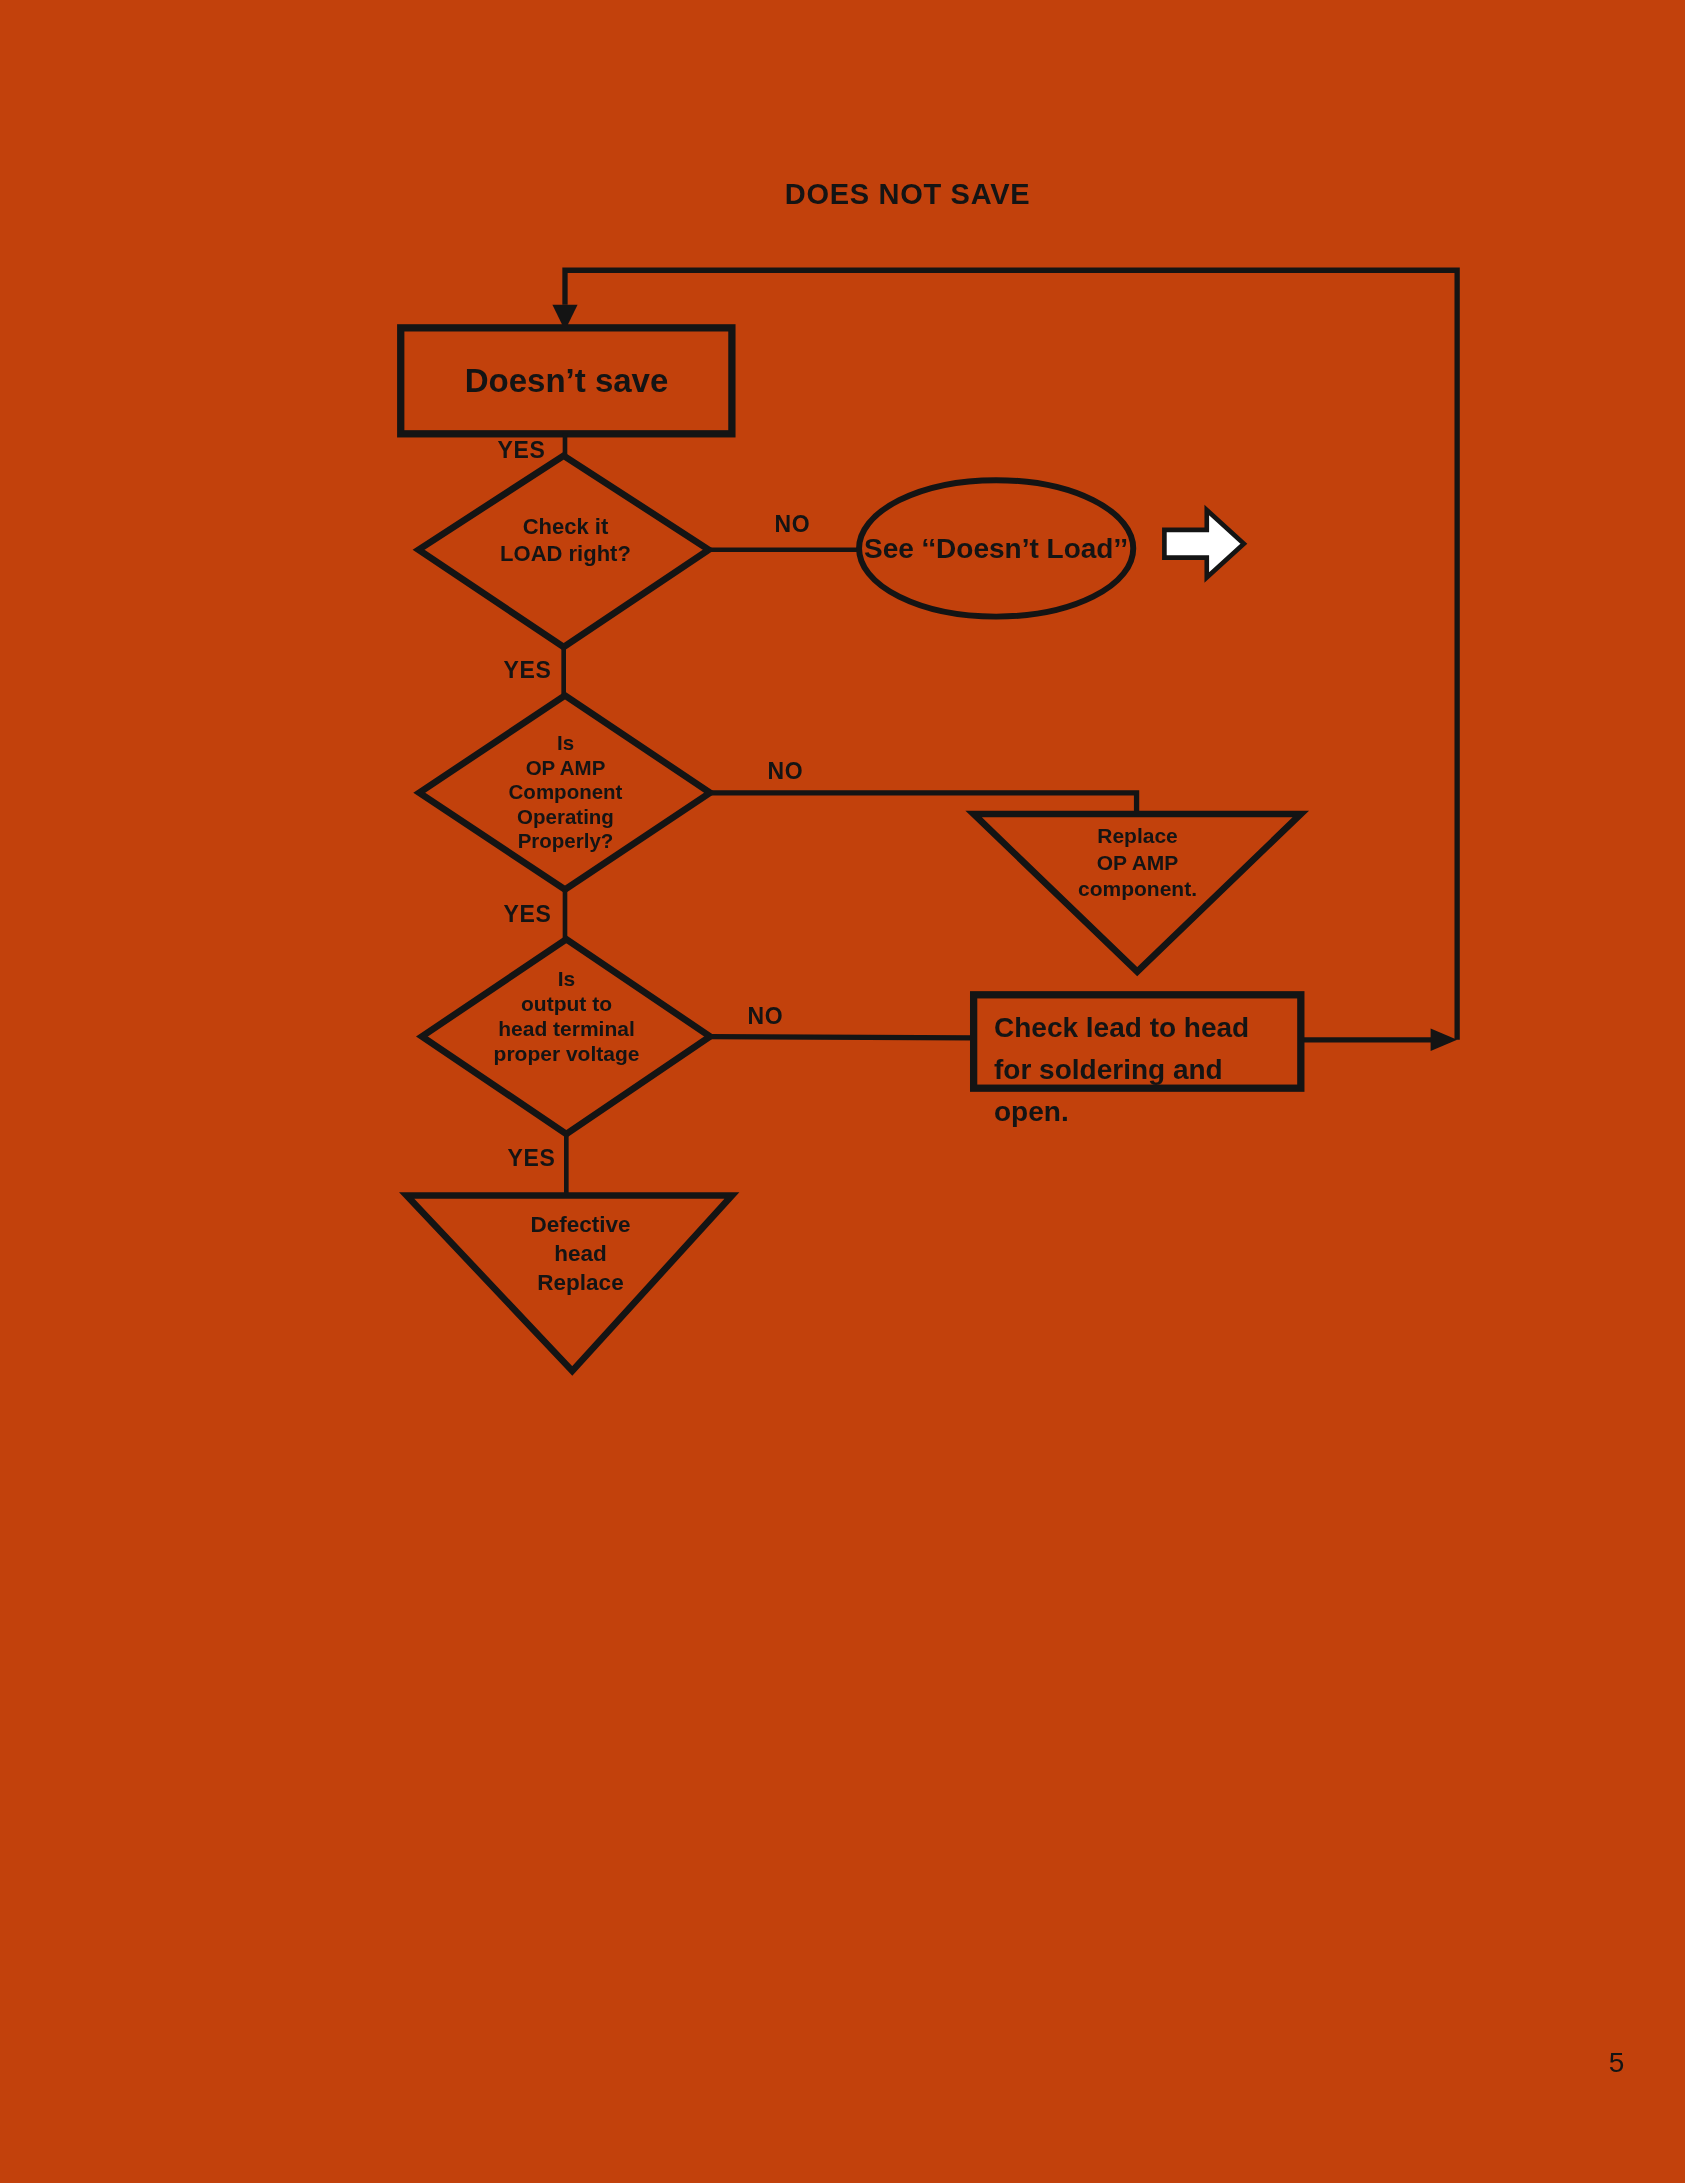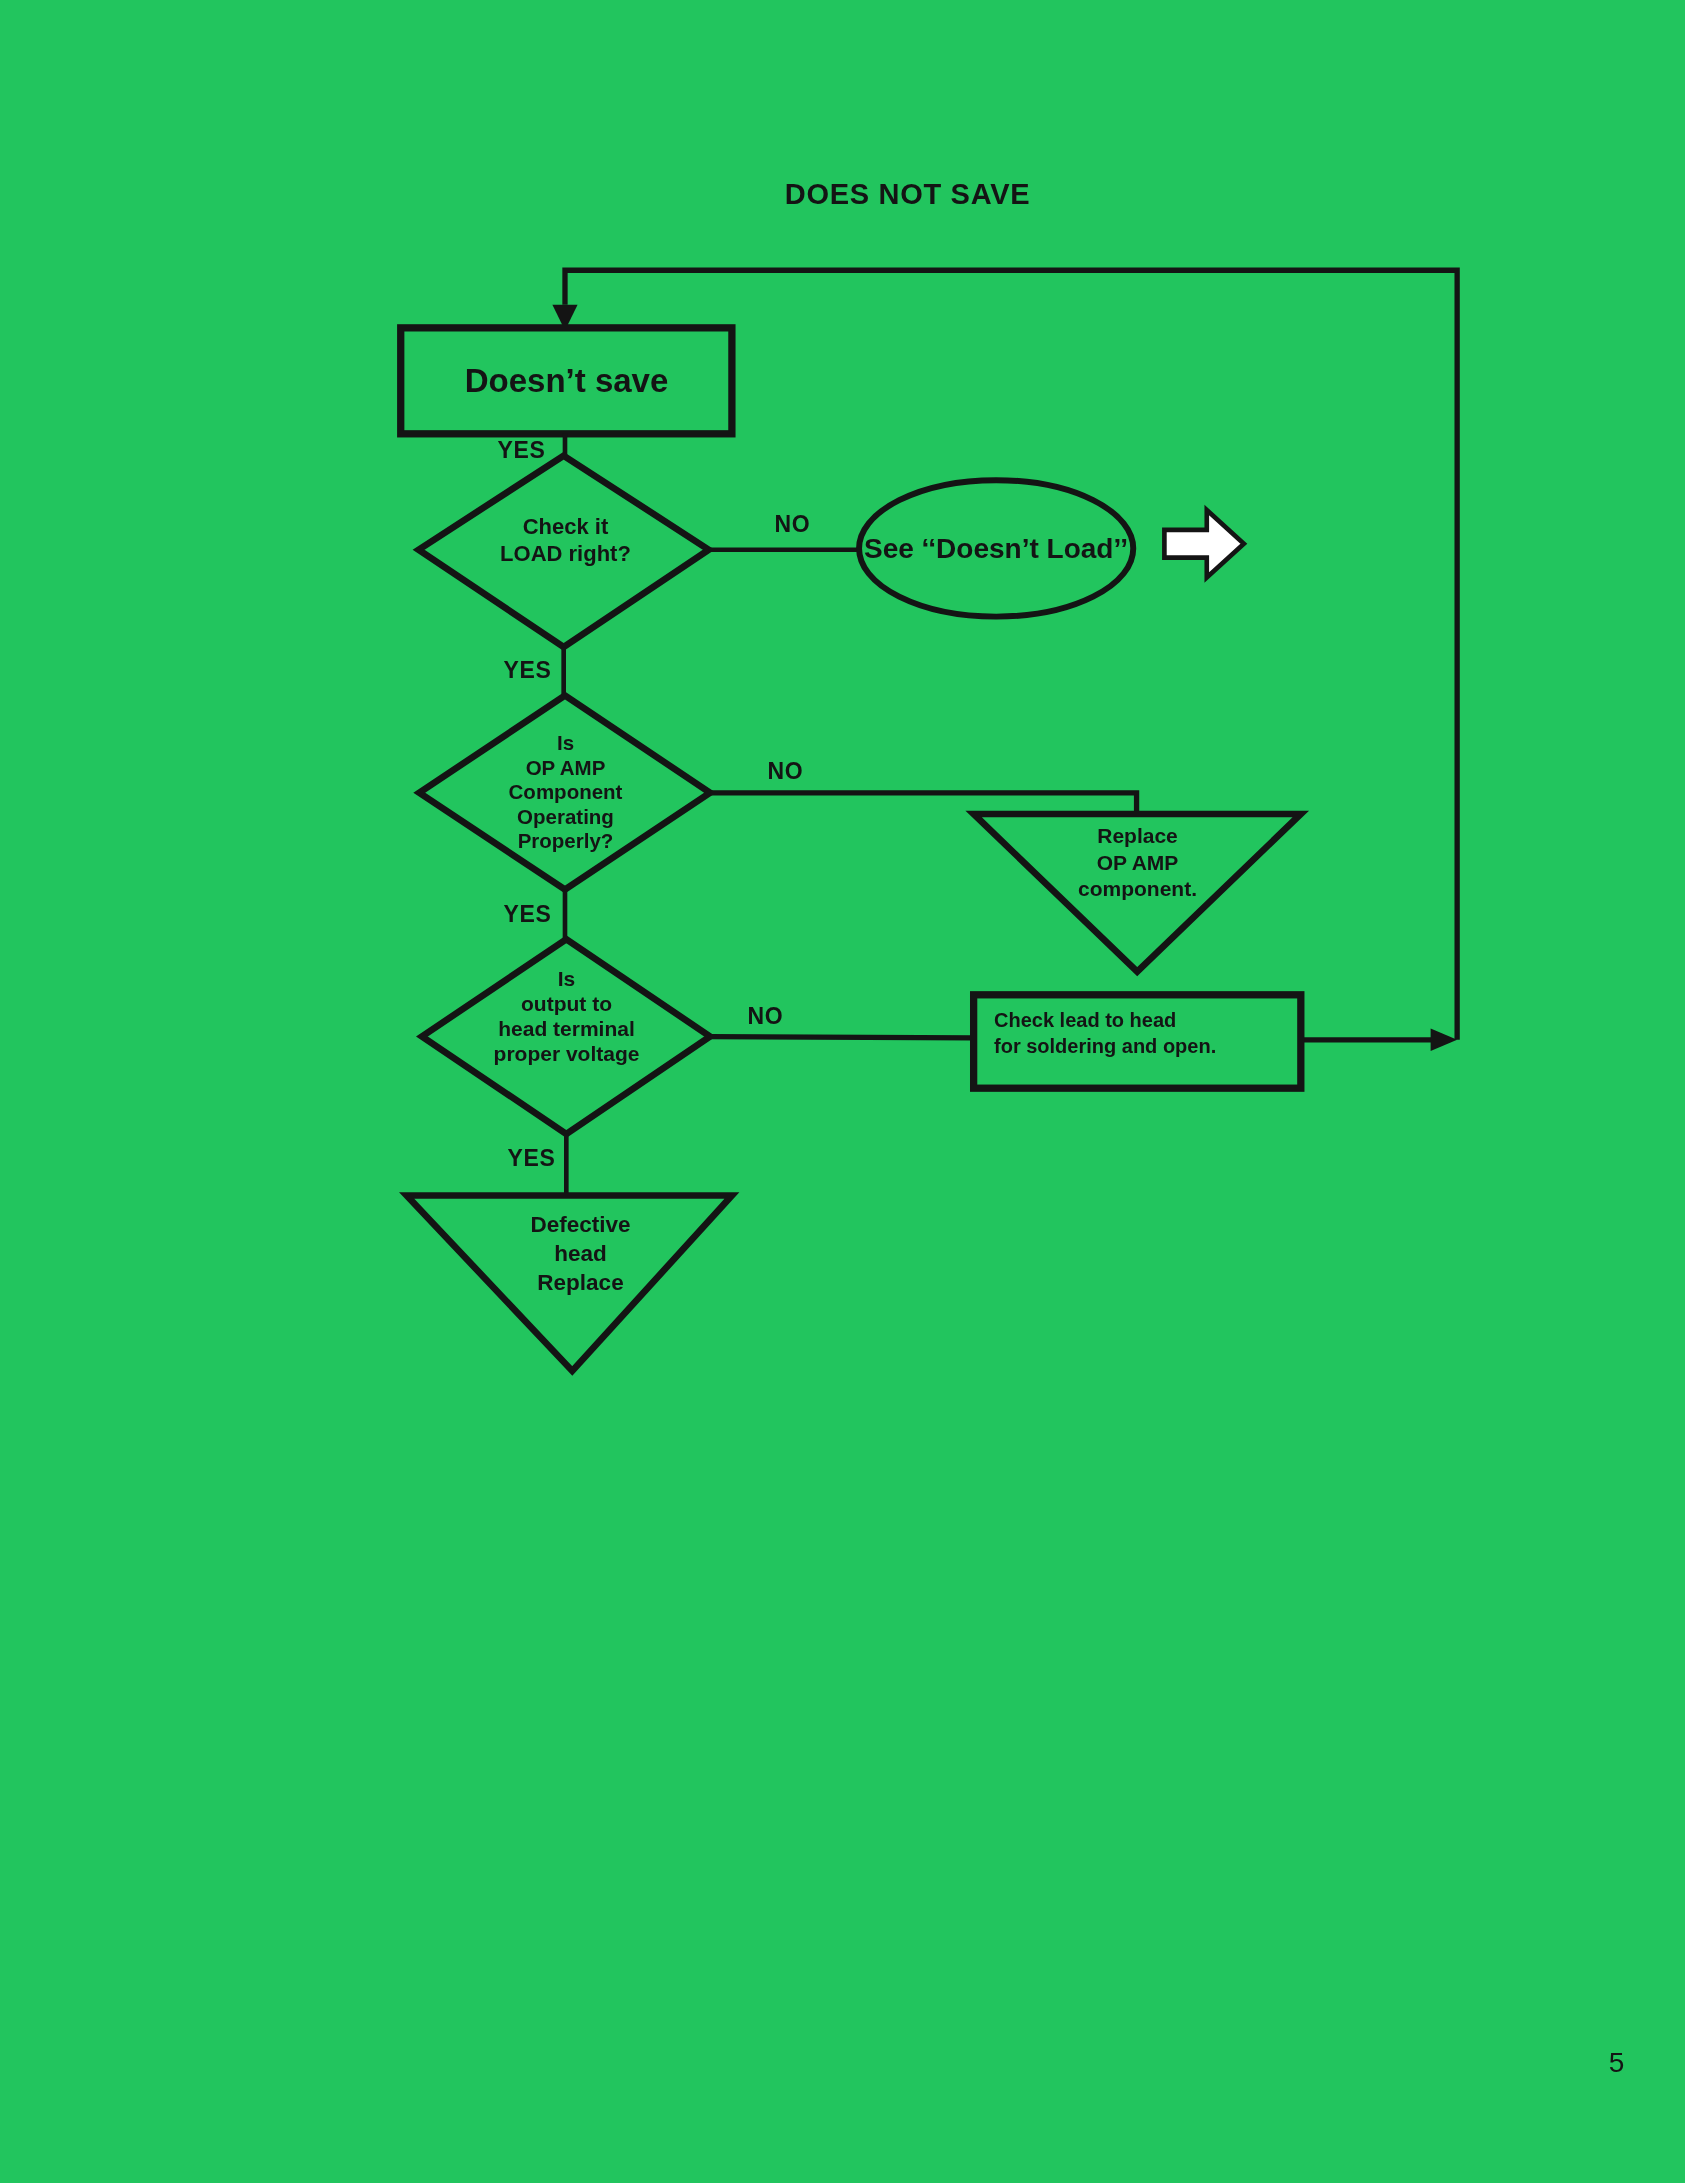--- a/index.html
+++ b/index.html
@@ -1,19 +1,19 @@
 <!DOCTYPE html>
 <html style="font-size:10.6px"><head>
 <meta charset="utf-8">
 <style>
   html,body{margin:0;padding:0;background:#e8e8e8;}
   .page{
     position:relative;
     width:1685px;height:2183px;
-    background:#22c55e;
+    background:#c2410c;
     font-family:"Liberation Sans", sans-serif;
     color:#141414;
     overflow:hidden;
   }
   .chart-svg{position:absolute;left:0;top:0;}
   .txt{
     position:absolute;
     font-weight:bold;
     color:#141414;
     white-space:pre-line;
@@ -26,21 +26,21 @@
   .node{font-size:22px;line-height:27px;}
   .start-label{
     display:flex;align-items:center;justify-content:center;
     font-size:33px;
   }
   .branch{font-size:23px;letter-spacing:0.7px;}
   .d2{line-height:24.5px;font-size:20.5px;}
   .d3{line-height:25px;font-size:21px;}
   .t1{line-height:26.5px;font-size:21px;}
   .t2{line-height:29px;font-size:22.5px;}
-  .chk{line-height:26px;font-size:20px;text-align:left;}
+  .chk{line-height:42px;font-size:28px;text-align:left;}
   .ellipse-label{font-size:28px;line-height:29px;}
   .pagenum{font-size:28px;font-weight:normal;}
 </style>
 </head>
 <body>
 
 <div class="page">
 
   <svg class="chart-svg" width="1685" height="2183" viewBox="0 0 2544 3296">
     <g stroke="#141414" fill="none" stroke-linejoin="miter" stroke-linecap="butt">

